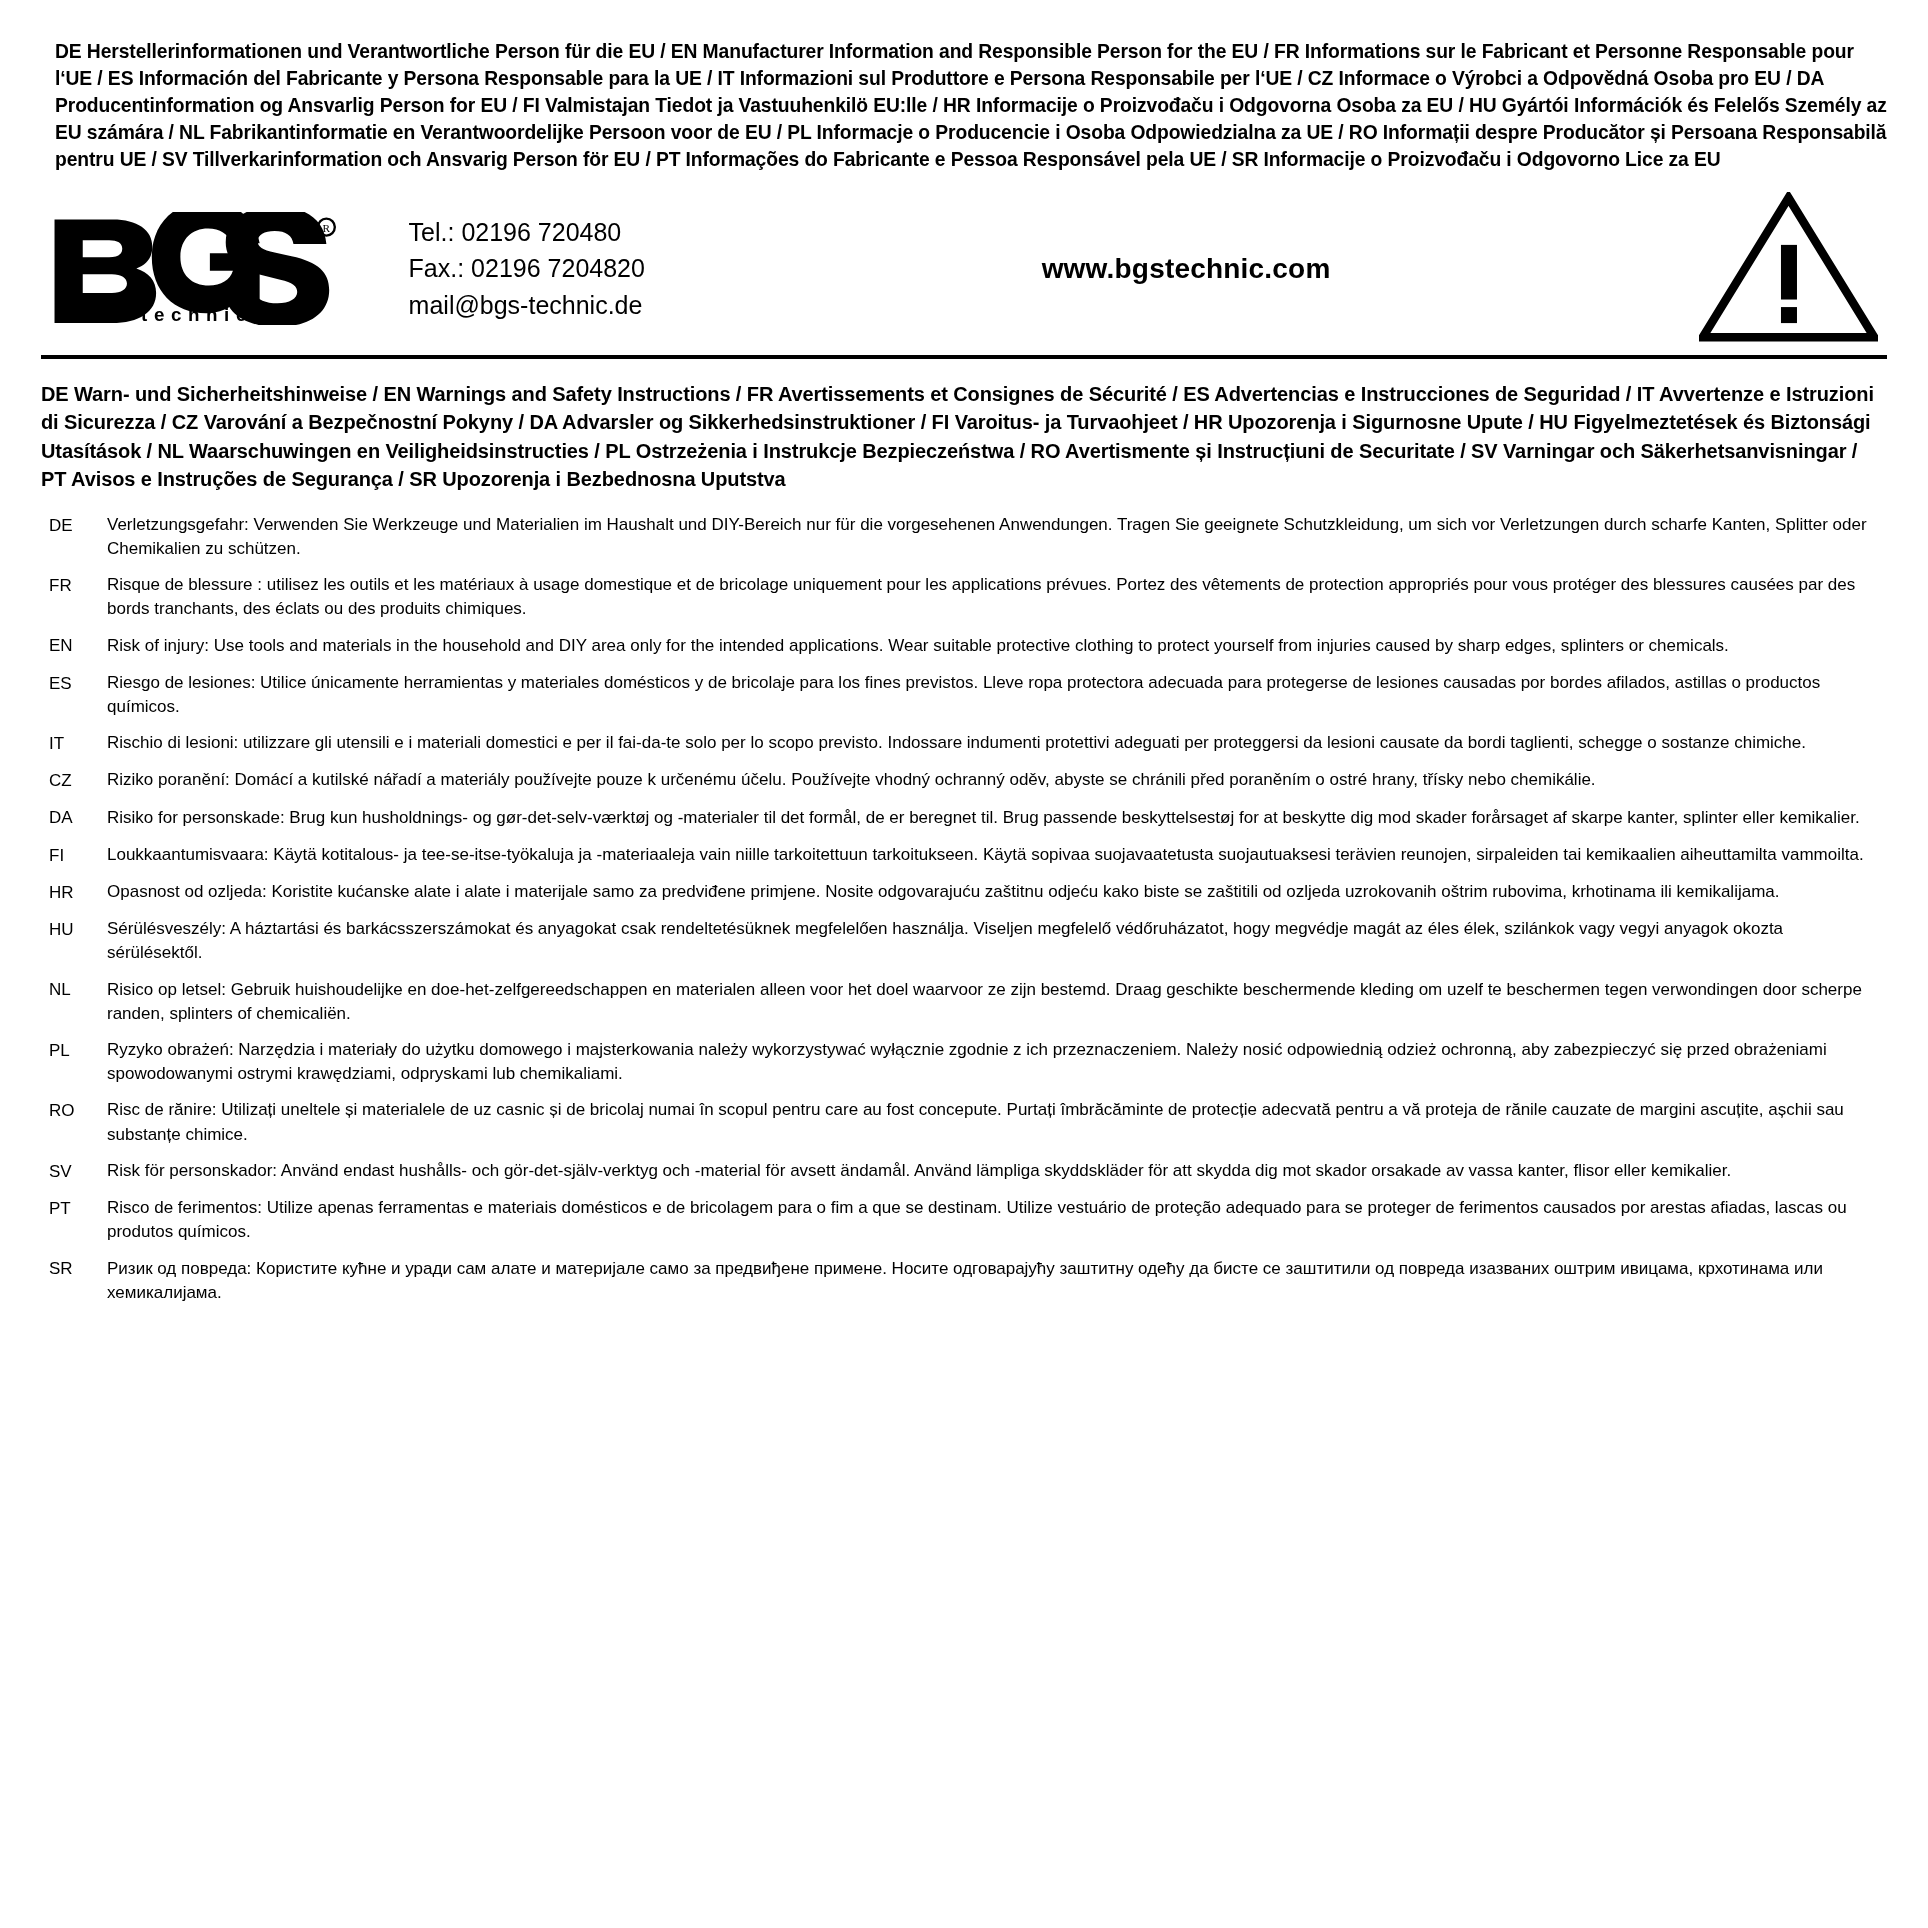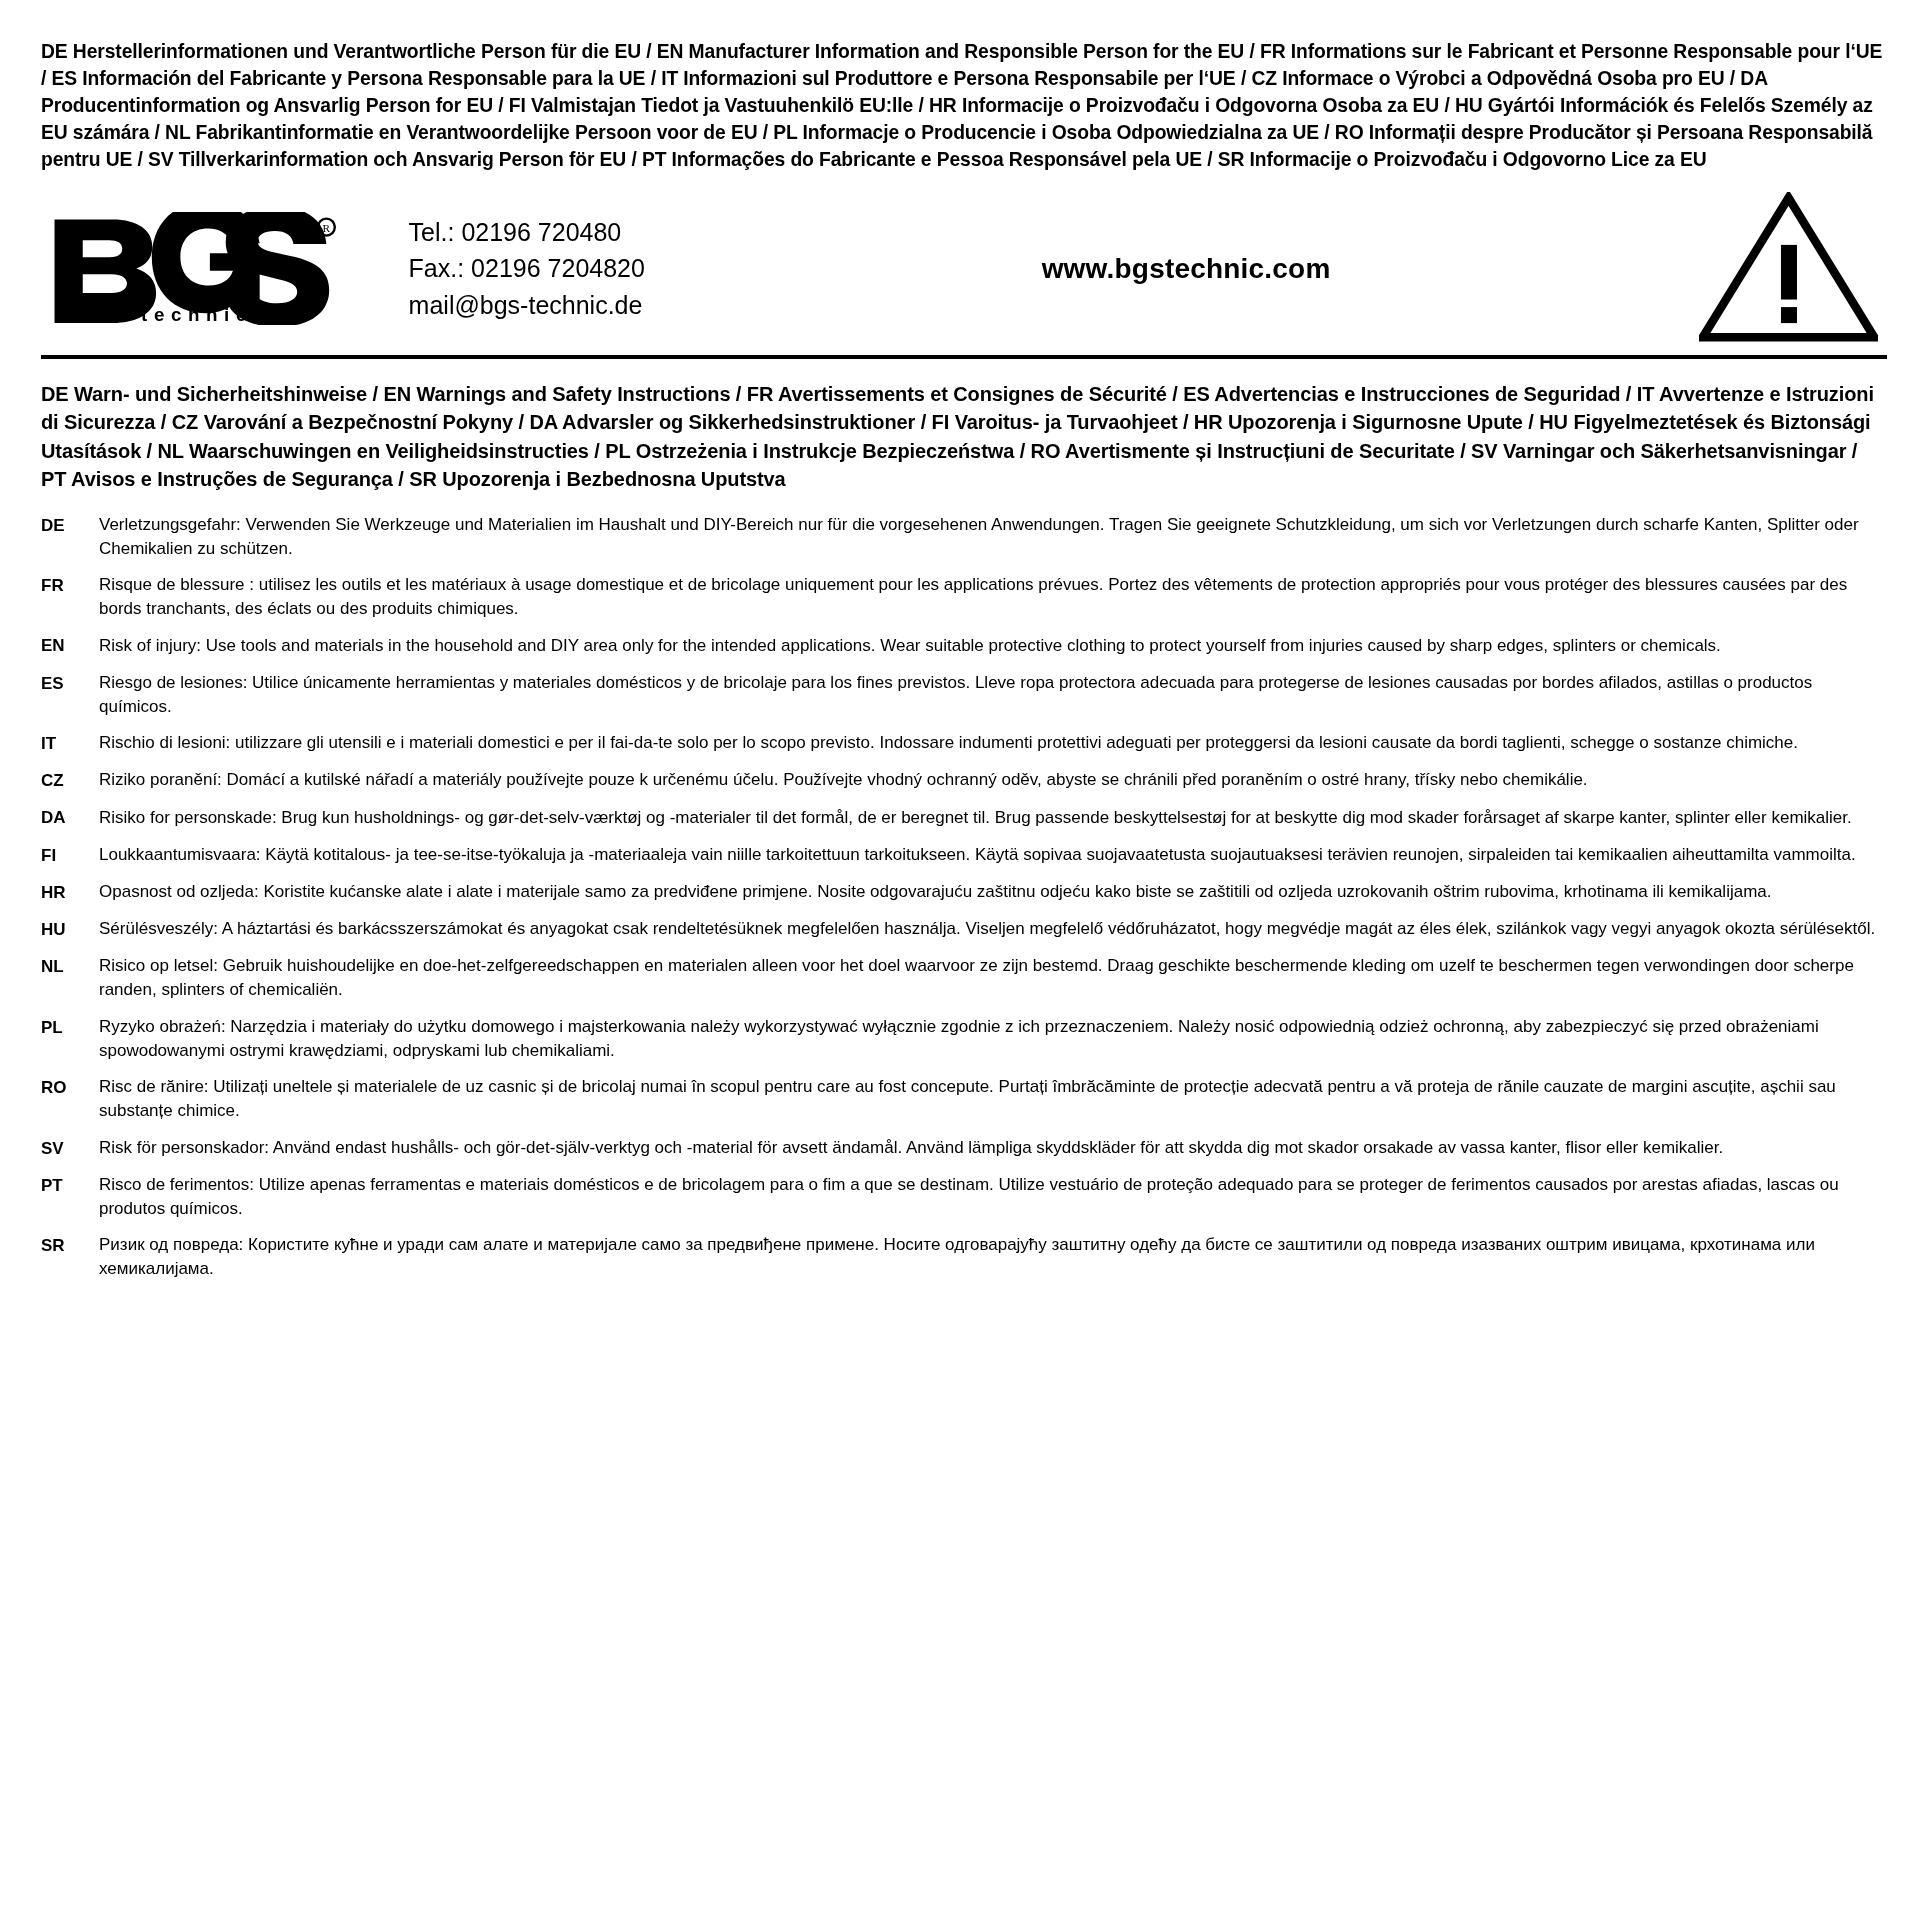--- a/index.html
+++ b/index.html
@@ -20,21 +20,21 @@
     min-height: 1928px;
     padding: 38px 41px 0 41px;
   }
 
   
   .doc-title {
     font-size: 19.3px;
     font-weight: bold;
     line-height: 1.40;
     letter-spacing: -0.1px;
-    margin: 0 0 13px 0;
+    margin: 0 0 13px 14px;
     text-align: left;
   }
 
   
   .manufacturer {
     display: flex;
     align-items: center;
     padding: 5.6px 0 9.4px 0;
     border-bottom: 4.7px solid #000;
     margin-bottom: 21px;
@@ -86,23 +86,24 @@
     margin-top: 5.6px;
   }
   .lang-row {
     display: flex;
     align-items: flex-start;
     margin-bottom: 12.2px;
   }
   .lang-code {
     flex: 0 0 58px;
     font-size: 17px;
-    font-weight: bold;
+    font-weight: normal;
     line-height: 1.42;
     padding-top: 0.9px;
+    margin-left: 8px;
   }
   .lang-text {
     flex: 1 1 auto;
     font-size: 17px;
     line-height: 1.42;
     padding-right: 5.6px;
   }
 </style>
 </head>
 <body>

